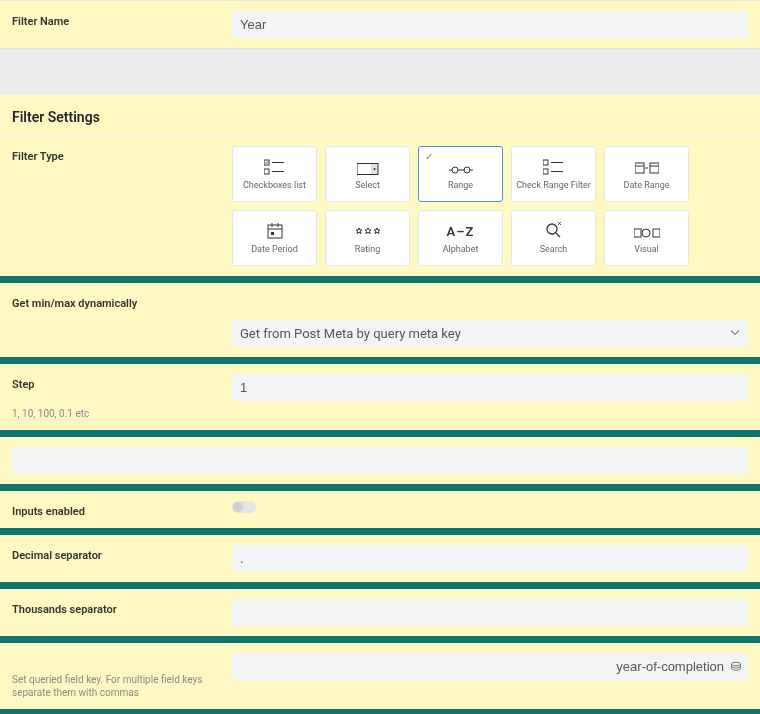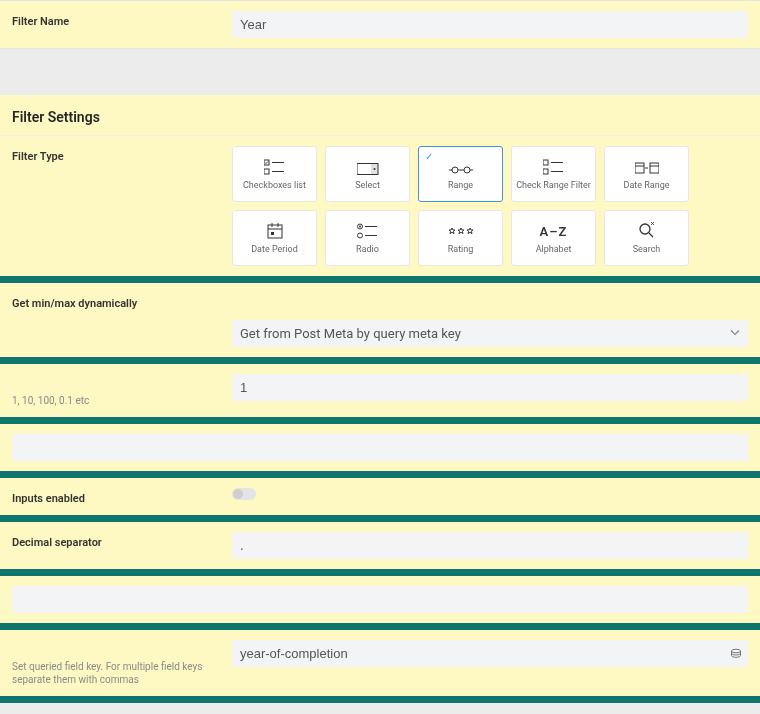--- a/index.html
+++ b/index.html
@@ -120,32 +120,20 @@
                 <line x1="1" y1="6" x2="15" y2="6" stroke="#333"></line>
                 <line x1="5" y1="0" x2="5" y2="4" stroke="#333"></line>
                 <line x1="11" y1="0" x2="11" y2="4" stroke="#333"></line>
                 <rect x="4" y="9" width="3" height="3" fill="#333"></rect>
               </svg>
             </div>
             <div class="tlabel">Date Period</div>
           </div>
           <div class="type-card">
             <div class="ticon">
-              <svg width="22" height="16" viewBox="0 0 22 16">
-                <circle cx="3" cy="3.5" r="2.5" fill="none" stroke="#333"></circle>
-                <circle cx="3" cy="3.5" r="1" fill="#333"></circle>
-                <line x1="8" y1="3.5" x2="20" y2="3.5" stroke="#333"></line>
-                <circle cx="3" cy="12.5" r="2.5" fill="none" stroke="#333"></circle>
-                <line x1="8" y1="12.5" x2="20" y2="12.5" stroke="#333"></line>
-              </svg>
-            </div>
-            <div class="tlabel">Radio</div>
-          </div>
-          <div class="type-card">
-            <div class="ticon">
               <svg width="26" height="12" viewBox="0 0 26 12">
                 <path d="M4 1 l1 2 l2 0 l-1.6 1.4 l0.6 2.2 l-2 -1.3 l-2 1.3 l0.6 -2.2 L1 3 l2 0 z" fill="none" stroke="#333"></path>
                 <path d="M13 1 l1 2 l2 0 l-1.6 1.4 l0.6 2.2 l-2 -1.3 l-2 1.3 l0.6 -2.2 L10 3 l2 0 z" fill="none" stroke="#333"></path>
                 <path d="M22 1 l1 2 l2 0 l-1.6 1.4 l0.6 2.2 l-2 -1.3 l-2 1.3 l0.6 -2.2 L19 3 l2 0 z" fill="none" stroke="#333"></path>
               </svg>
             </div>
             <div class="tlabel">Rating</div>
           </div>
           <div class="type-card">
             <div class="ticon">
@@ -155,20 +143,30 @@
           </div>
           <div class="type-card">
             <div class="ticon">
               <svg width="18" height="18" viewBox="0 0 18 18">
                 <circle cx="7" cy="8" r="5" fill="none" stroke="#333" stroke-width="1.3"></circle>
                 <line x1="11" y1="12" x2="15" y2="16" stroke="#333" stroke-width="1.3"></line>
                 <path d="M13 1 l3 3 M16 1 l-3 3" stroke="#333" stroke-width="0.8" fill="none"></path>
               </svg>
             </div>
             <div class="tlabel">Search</div>
+          </div>
+          <div class="type-card">
+            <div class="ticon">
+              <svg width="26" height="12" viewBox="0 0 26 12">
+                <rect x="0" y="2" width="7" height="8" fill="none" stroke="#333"></rect>
+                <circle cx="12" cy="6" r="4" fill="none" stroke="#333"></circle>
+                <rect x="19" y="2" width="7" height="8" fill="none" stroke="#333"></rect>
+              </svg>
+            </div>
+            <div class="tlabel">Visual</div>
           </div>
         </div>
     </div>
   </div>
 
   <div class="row">
     <div class="label-col">
         <div class="label">Get min/max dynamically</div>
       </div>
     <div class="field-col">
@@ -178,20 +176,21 @@
           <svg width="10" height="10" viewBox="0 0 10 10">
               <path d="M1 3 L5 7 L9 3" fill="none" stroke="#888" stroke-width="1.2"></path>
             </svg>
         </span>
       </div>
     </div>
   </div>
 
   <div class="row">
     <div class="label-col">
+      <div class="label">Step</div>
       <div class="hint">1, 10, 100, 0.1 etc</div>
     </div>
     <div class="field-col"><input class="text-input" type="text" value="1" style=""></div>
   </div>
 
   <div class="row">
     <div class="field-col"><input class="text-input" type="text" value="" style=""></div>
   </div>
 
 
@@ -204,30 +203,33 @@
 
 
   <div class="row">
     <div class="label-col">
         <div class="label">Decimal separator</div>
       </div>
     <div class="field-col"><input class="text-input" type="text" value="." style=""></div>
   </div>
 
   <div class="row">
+    <div class="label-col">
+        <div class="label">Thousands separator</div>
+      </div>
     <div class="field-col"><input class="text-input" type="text" value="" style=""></div>
   </div>
 
   <div class="row">
     <div class="label-col">
       <div class="hint">Set queried field key. For multiple field keys separate them with commas</div>
     </div>
     <div class="field-col">
       <div class="qv-wrap">
-        <input class="text-input" type="text" style="padding-right: 24px;" value="year-of-completion">
+        <input class="text-input" type="text" style="padding-right: 24px; text-align: right;" value="year-of-completion">
         <span class="qv-icon">
           <svg width="12" height="12" viewBox="0 0 12 12">
               <ellipse cx="6" cy="3" rx="4.5" ry="1.8" fill="none" stroke="#777" stroke-width="1"></ellipse>
               <path d="M1.5 3 v4.5 c0 1 2 1.8 4.5 1.8 s4.5-0.8 4.5-1.8 V3" fill="none" stroke="#777" stroke-width="1"></path>
               <path d="M1.5 5.2 c0 1 2 1.8 4.5 1.8 s4.5-0.8 4.5-1.8" fill="none" stroke="#777" stroke-width="1"></path>
             </svg>
         </span>
       </div>
     </div>
   </div>

